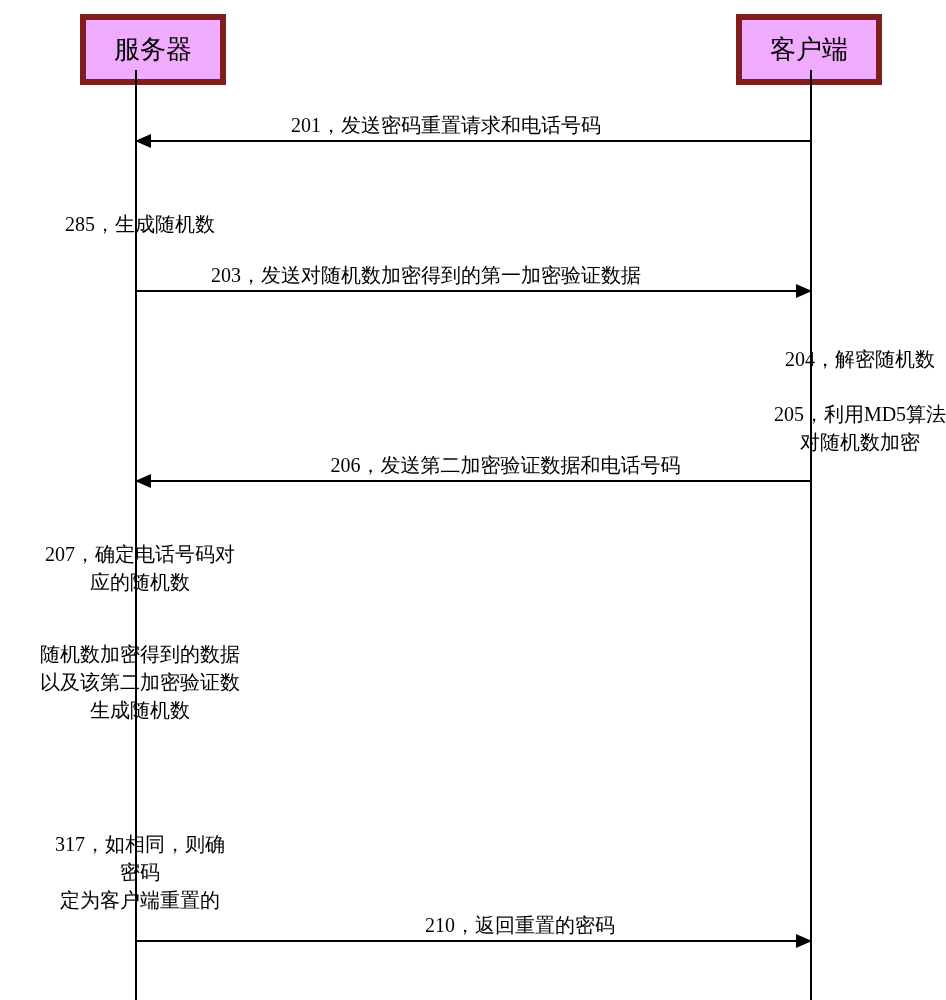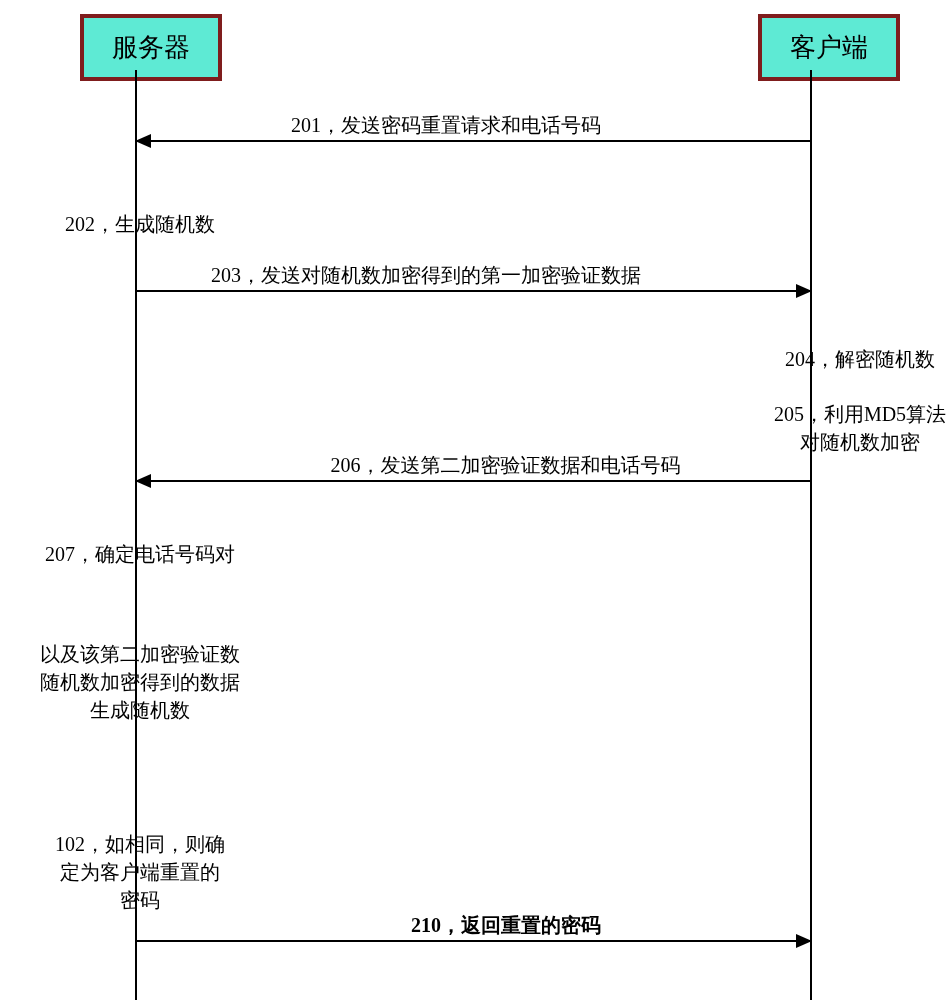--- a/index.html
+++ b/index.html
@@ -7,22 +7,22 @@
     background: #fff;
     font-family: "SimSun", "Microsoft YaHei", serif;
     width: 946px;
     height: 1000px;
     position: relative;
     color: #000;
     font-size: 20px;
   }
   .actor-box {
     position: absolute;
-    border: 4px solid #7f1d1d;
-    background: #5eead4;
+    border: 6px solid #7f1d1d;
+    background: #f0abfc;
     text-align: center;
     padding: 12px 28px;
     font-size: 26px;
     top: 14px;
   }
   .lifeline {
     position: absolute;
     width: 2px;
     background: #000;
     top: 70px;
@@ -66,57 +66,58 @@
     width: 2px;
     background: #000;
   }
 </style>
 </head>
 <body>
 
 <div class="actor-box" style="left:80px;">
   <span>服务器</span>
 </div>
-<div class="actor-box" style="left:758px;">
+<div class="actor-box" style="left:736px;">
   <span>客户端</span>
 </div>
 
 <div class="lifeline" style="left:135px;"></div>
 <div class="lifeline" style="left:810px;"></div>
 
 <div id="arrows">
     <div class="arrow left" style="top: 140px; left: 137px; width: 673px;"></div>
     <div class="msg-label" style="top: 112px; left: 135px; width: 622px;">201，发送密码重置请求和电话号码</div>
     <div class="arrow right" style="top: 290px; left: 137px; width: 673px;"></div>
     <div class="msg-label" style="top: 262px; left: 135px; width: 582px;">203，发送对随机数加密得到的第一加密验证数据</div>
     <div class="arrow left" style="top: 480px; left: 137px; width: 673px;"></div>
     <div class="msg-label" style="top: 452px; left: 135px; width: 741px;">206，发送第二加密验证数据和电话号码</div>
     <div class="arrow right" style="top: 940px; left: 137px; width: 673px;"></div>
-    <div class="msg-label" style="top: 912px; left: 127px; width: 758px; font-weight: bold;">210，返回重置的密码</div>
+    <div class="msg-label" style="top: 912px; left: 141px; width: 758px;">210，返回重置的密码</div>
   </div>
 
 <div id="self-steps">
     <div class="self-label" style="top: 210px; left: 30px; width: 220px;">
-      <div>202，生成随机数</div>
+      <div>285，生成随机数</div>
     </div>
     <div class="self-label" style="top: 345px; left: 770px; width: 180px;">
       <div>204，解密随机数</div>
     </div>
     <div class="self-label" style="top: 400px; left: 770px; width: 180px;">
       <div>205，利用MD5算法</div>
       <div>对随机数加密</div>
     </div>
     <div class="self-label" style="top: 540px; left: 30px; width: 220px;">
       <div>207，确定电话号码对</div>
+      <div>应的随机数</div>
     </div>
     <div class="self-label" style="top: 640px; left: 30px; width: 220px;">
+      <div>随机数加密得到的数据</div>
       <div>以及该第二加密验证数</div>
-      <div>随机数加密得到的数据</div>
       <div>生成随机数</div>
     </div>
     <div class="self-label" style="top: 830px; left: 30px; width: 220px;">
-      <div>102，如相同，则确</div>
+      <div>317，如相同，则确</div>
+      <div>密码</div>
       <div>定为客户端重置的</div>
-      <div>密码</div>
     </div>
     <div class="self-tick" style="left: 135px; top: 598px; height: 42px;"></div>
     <div class="self-tick" style="left: 135px; top: 758px; height: 70px;"></div>
   </div>
 
 </body></html>

